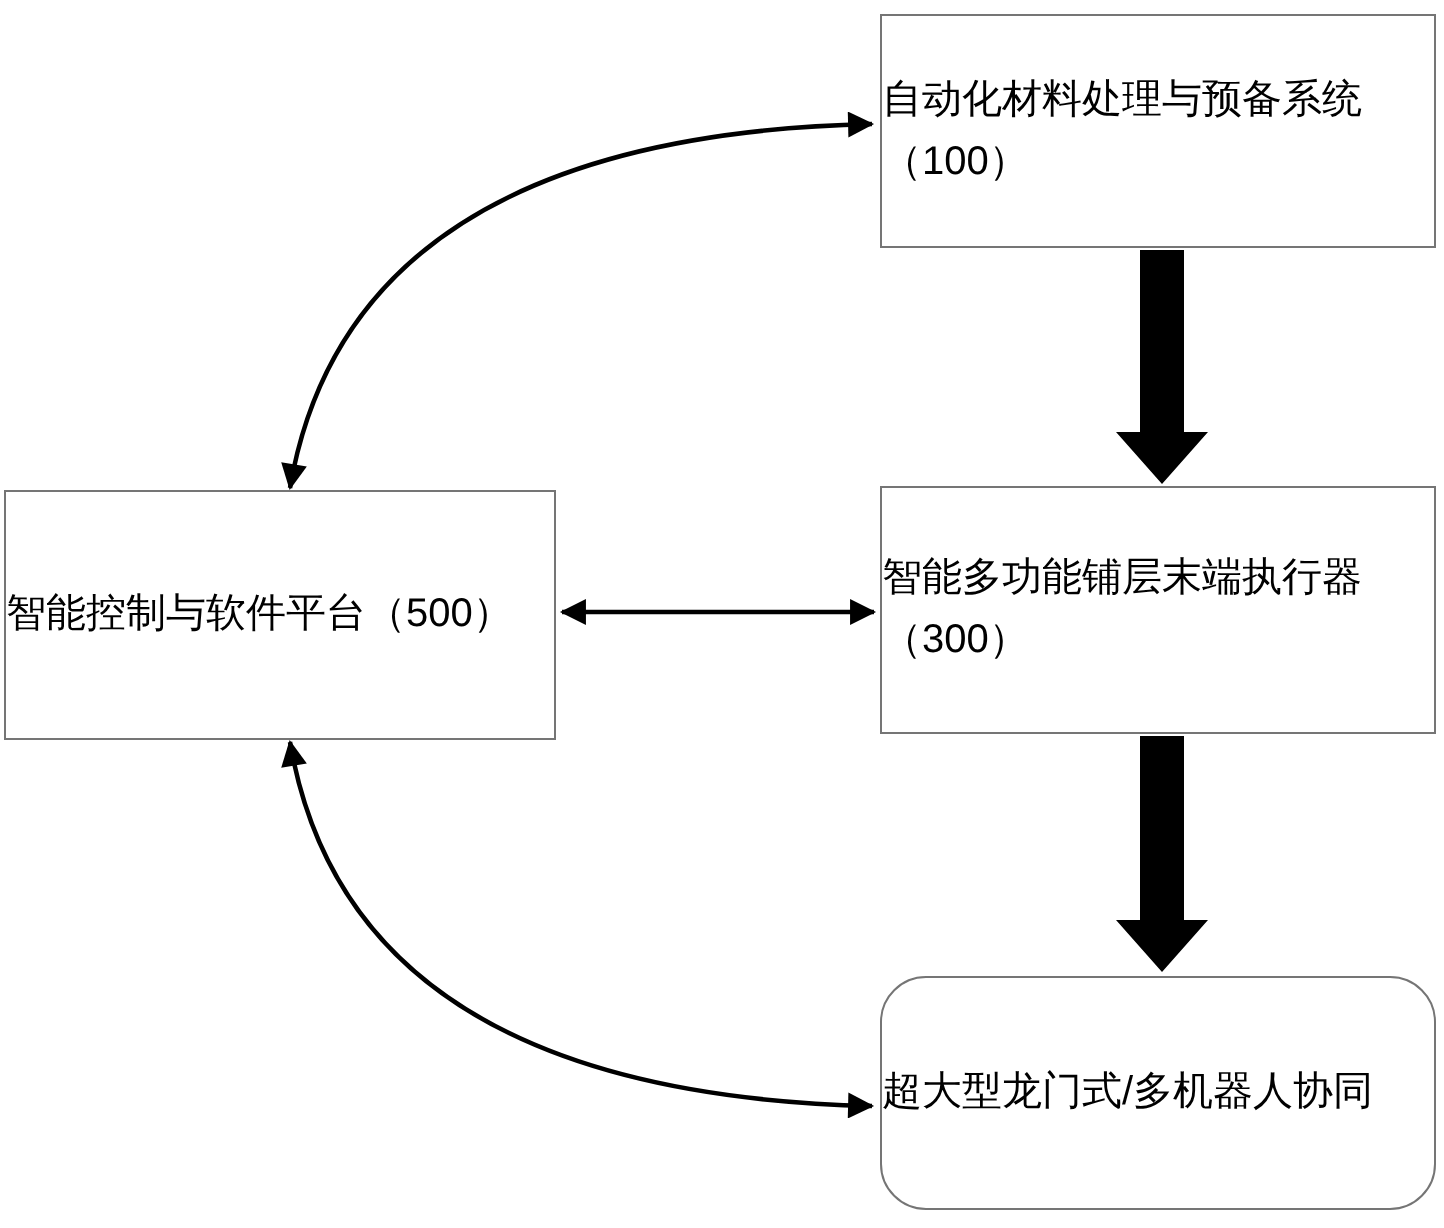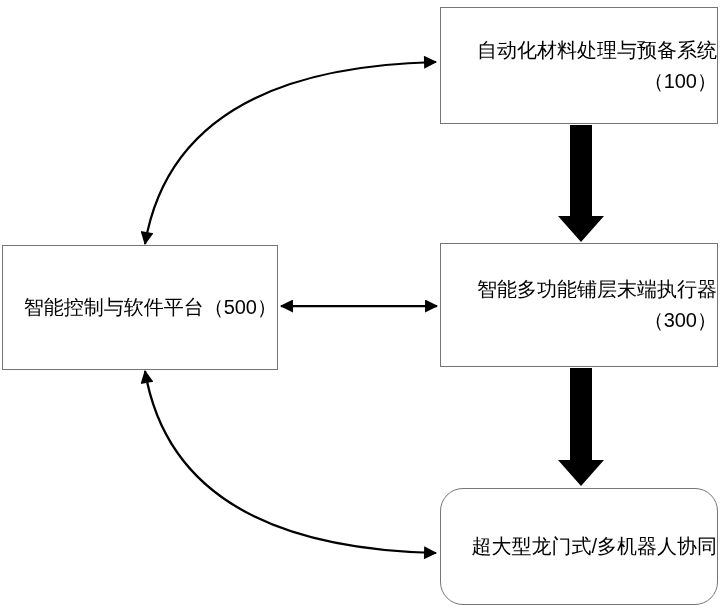--- a/index.html
+++ b/index.html
@@ -22,29 +22,29 @@
     width: 722px;
     height: 614px;
   }
   .node-box {
     position: absolute;
     box-sizing: border-box;
     border: 1px solid #757575;
     background: #ffffff;
     display: flex;
     flex-direction: column;
-    align-items: flex-end;
+    align-items: flex-start;
     justify-content: center;
     text-align: center;
     color: #000000;
     font-size: 20px;
     line-height: 31px;
   }
   #box-200 { left: 440px; top: 7px;   width: 278px; height: 117px; }
-  #box-300 { left: 440px; top: 243px; width: 278px; height: 124px; padding-left: 28px; }
+  #box-300 { left: 440px; top: 243px; width: 278px; height: 124px; }
   #box-400 { left: 440px; top: 488px; width: 278px; height: 117px; border-radius: 23px; }
   #box-500 { left: 2px;   top: 245px; width: 276px; height: 125px; }
   .box-line { display: block; white-space: nowrap; }
   .edge-curve {
     fill: none;
     stroke: #000000;
     stroke-width: 2.25px;
   }
   .edge-block {
     fill: #000000;

